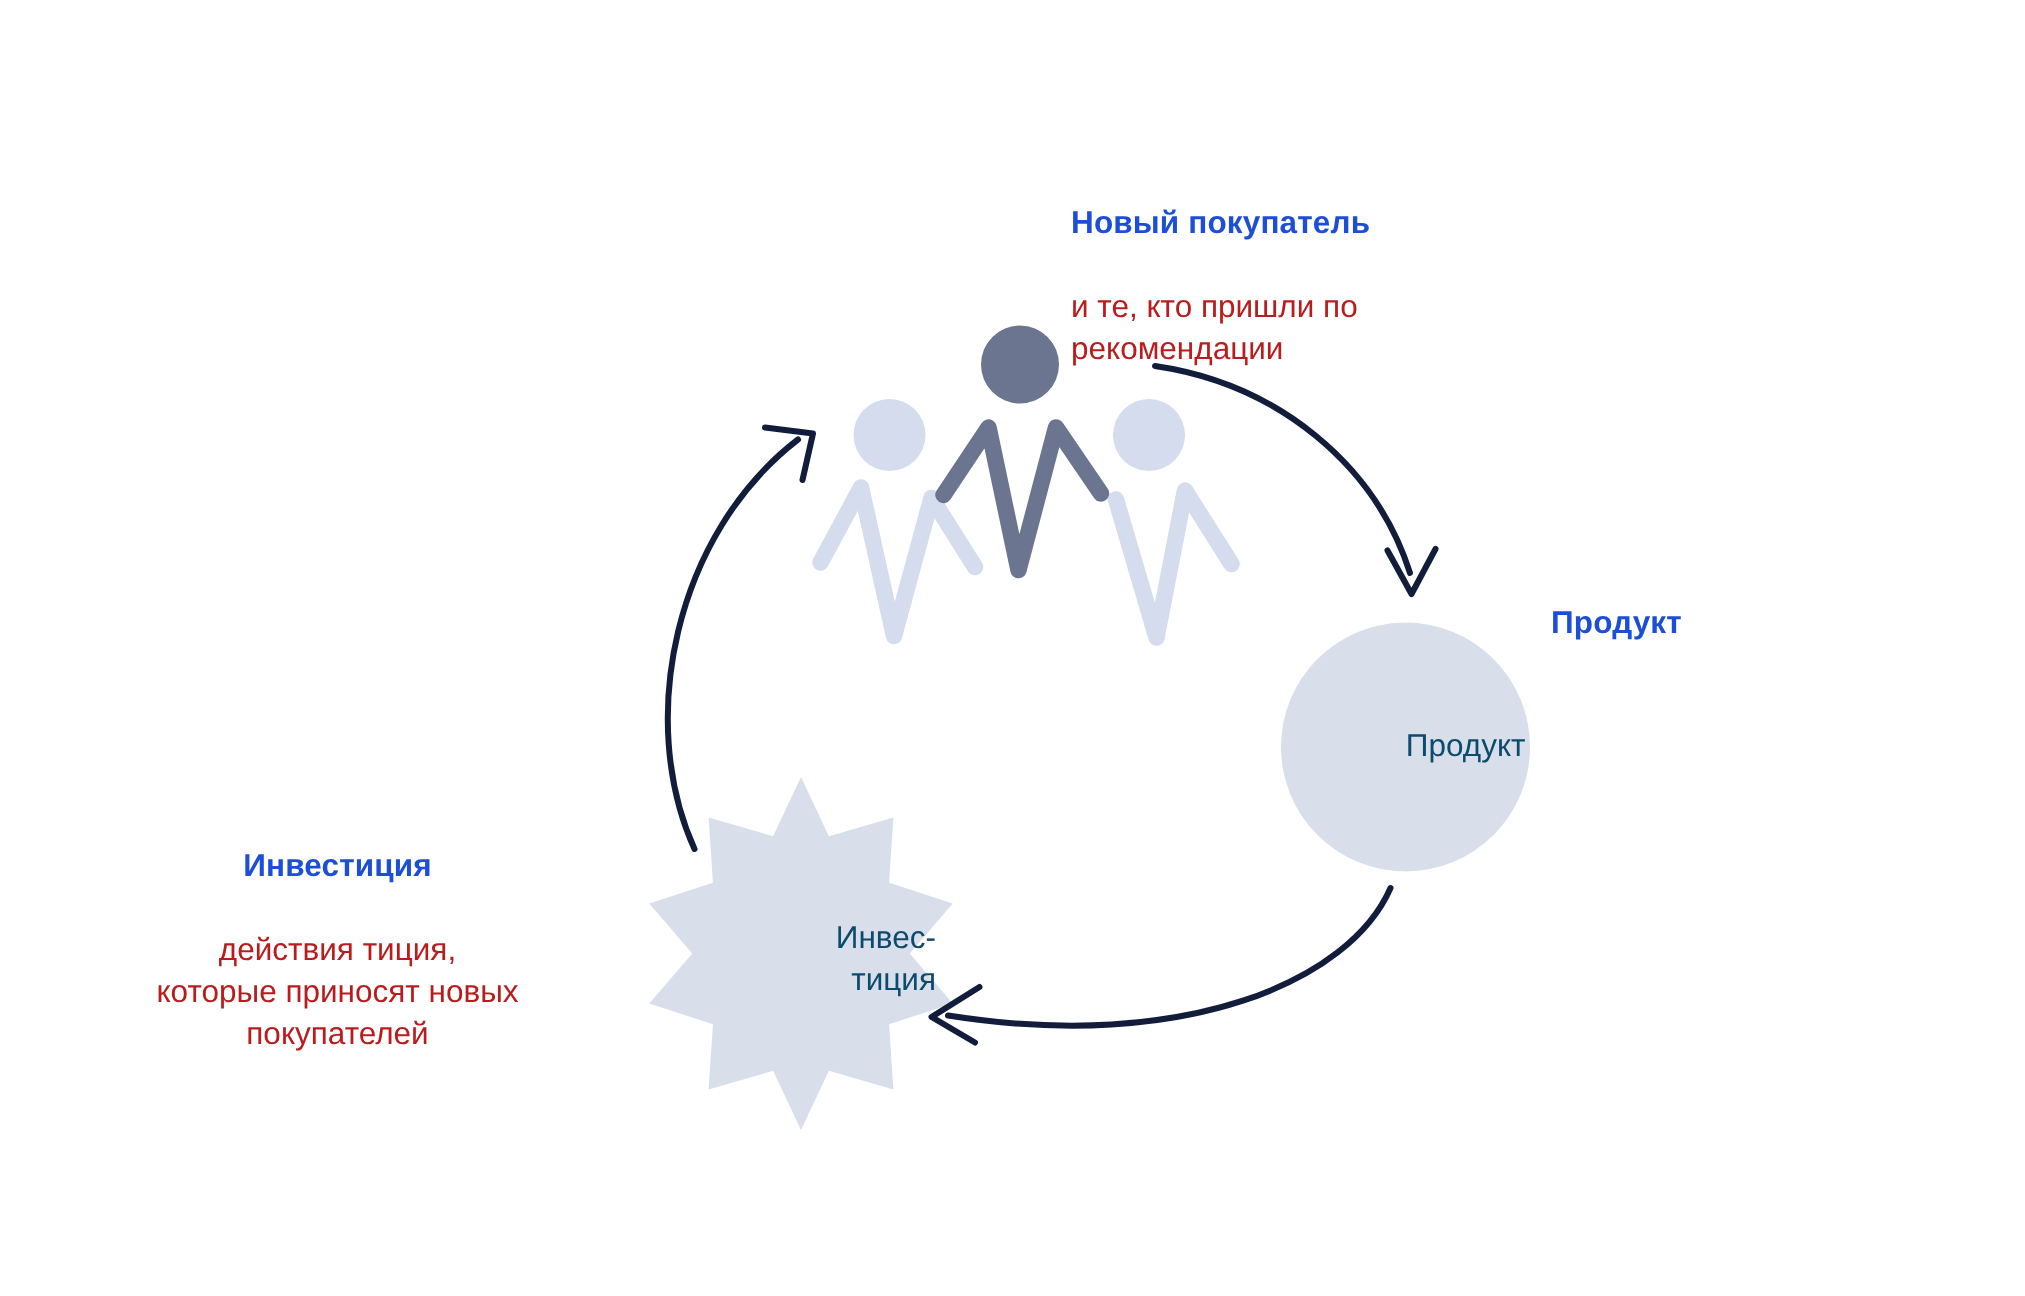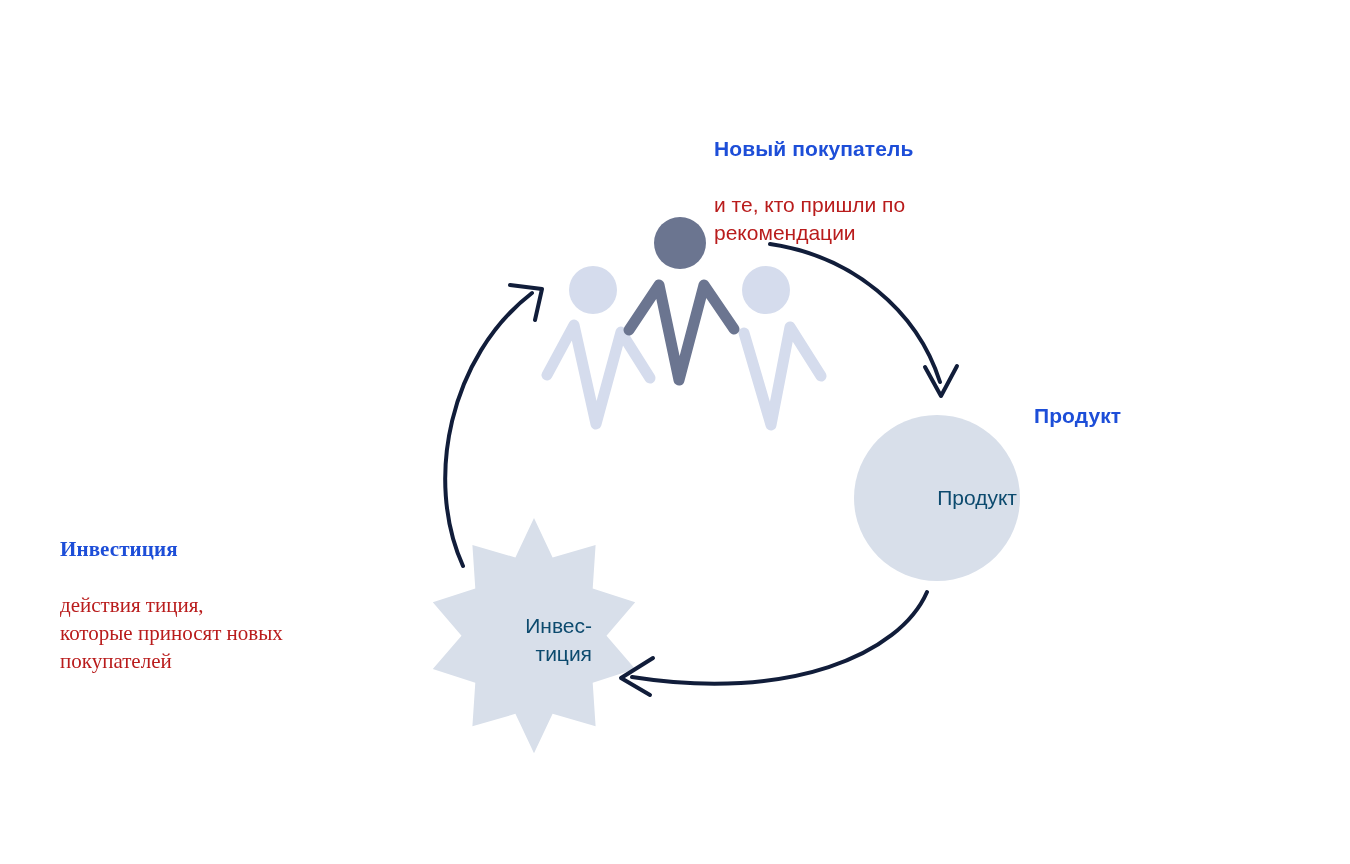--- a/index.html
+++ b/index.html
@@ -48,41 +48,40 @@
     text-align: left;
   }
   #label-actions {
     left: 1034px;
     top: 374px;
     width: 290px;
     text-align: left;
   }
   #label-investment {
     left: 60px;
-    top: 508px;
+    top: 536px;
     width: 330px;
-    text-align: left;
-    font-family: Liberation Serif, serif;
+    text-align: center;
   }
   .node-text {
     position: absolute;
     text-align: right;
     font-size: 21px;
     color: #0c4a6e;
     line-height: 1.35;
     white-space: pre-line;
     pointer-events: none;
   }
   #text-product {
     left: 857px;
     top: 484px;
     width: 160px;
   }
   #text-investment-node {
-    left: 432px;
+    left: 464px;
     top: 612px;
     width: 160px;
   }
 </style>
 </head>
 <body>
 
 <svg id="canvas" viewBox="0 0 1350 864" xmlns="http://www.w3.org/2000/svg">
 
   <circle cx="937" cy="498" r="83" fill="#d8dfea"></circle>

